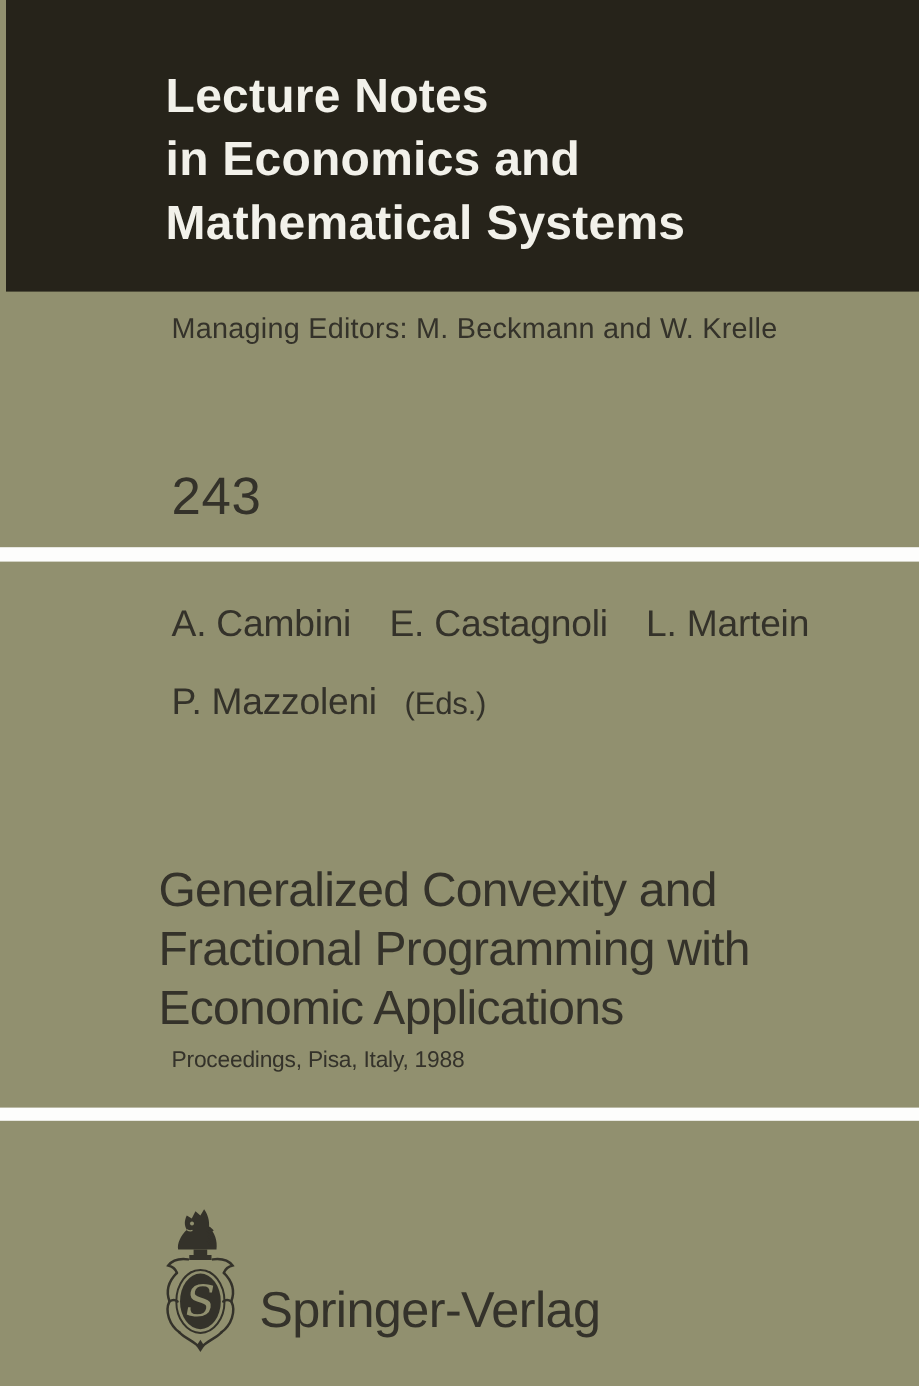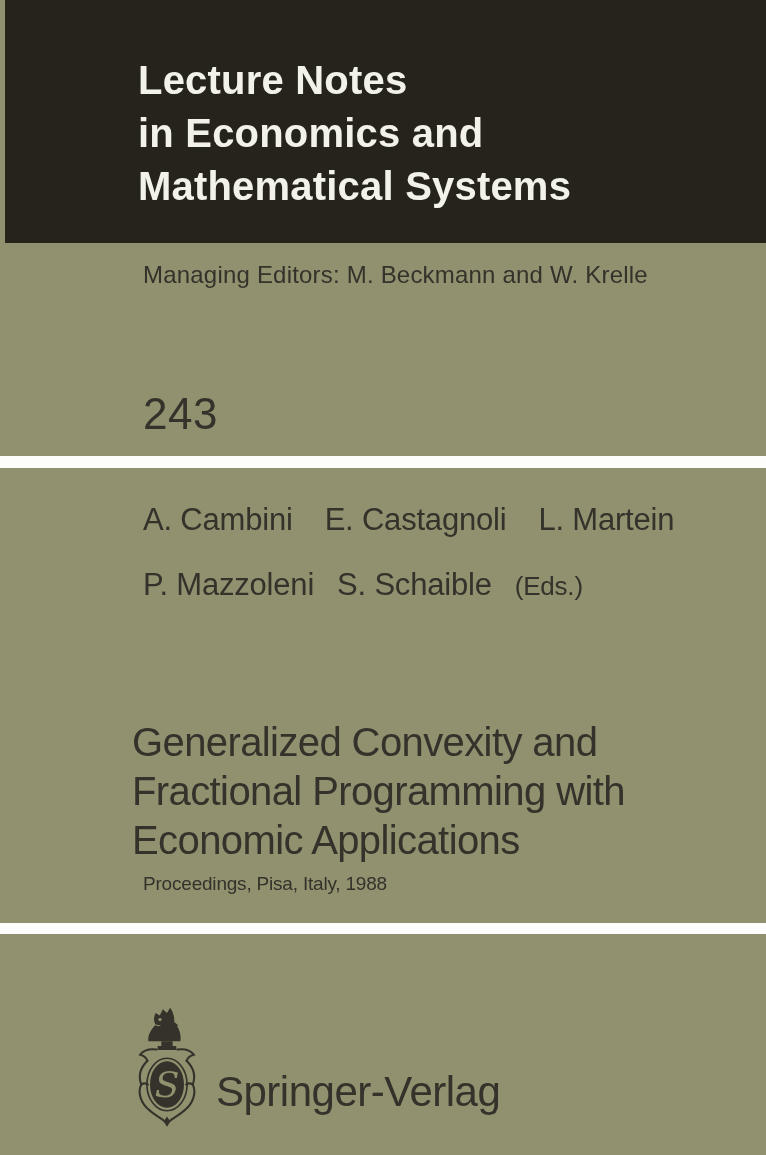--- a/index.html
+++ b/index.html
@@ -130,21 +130,20 @@
   <div class="stripe stripe-1"></div>
 
   <div class="editors">
     <div class="row row1">
       <span>A. Cambini</span>
       <span>E. Castagnoli</span>
       <span>L. Martein</span>
     </div>
     <div class="row row2">
       <span>P. Mazzoleni</span>
-      <span>S. Schaible</span>
       <span class="eds-label">(Eds.)</span>
     </div>
   </div>
 
   <div class="book-title">
     <div>Generalized Convexity and</div>
     <div>Fractional Programming with</div>
     <div>Economic Applications</div>
   </div>
 

